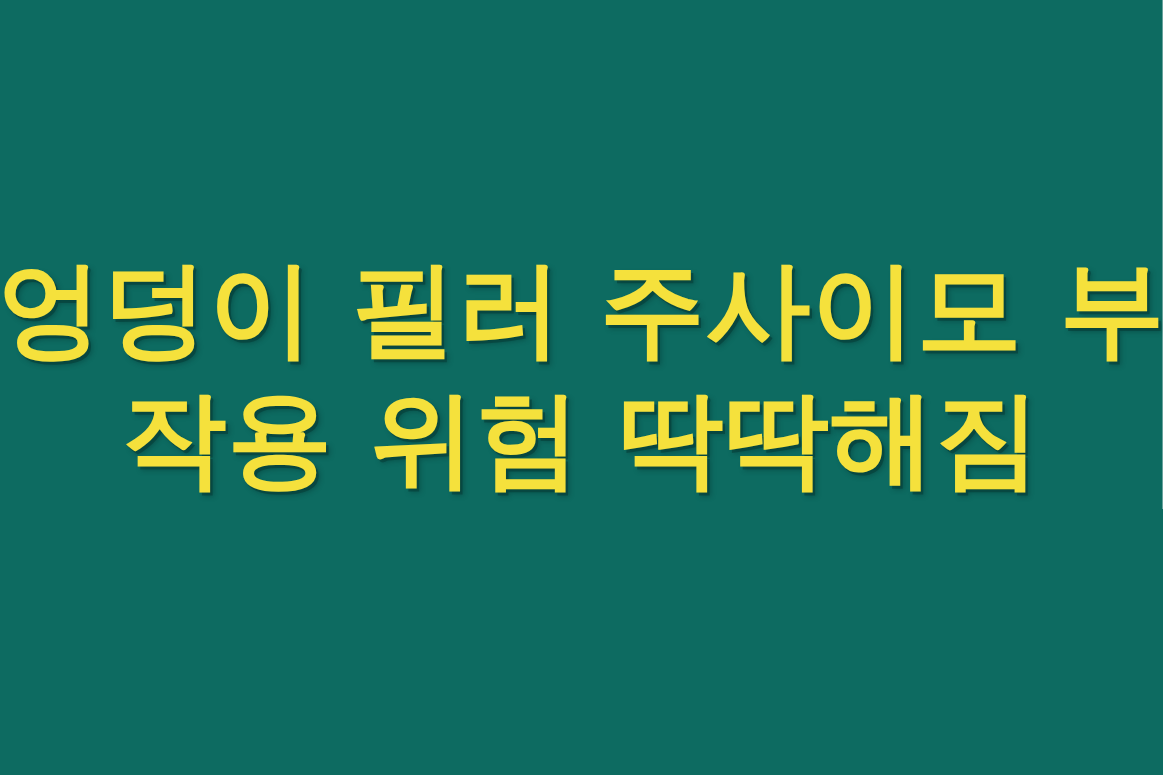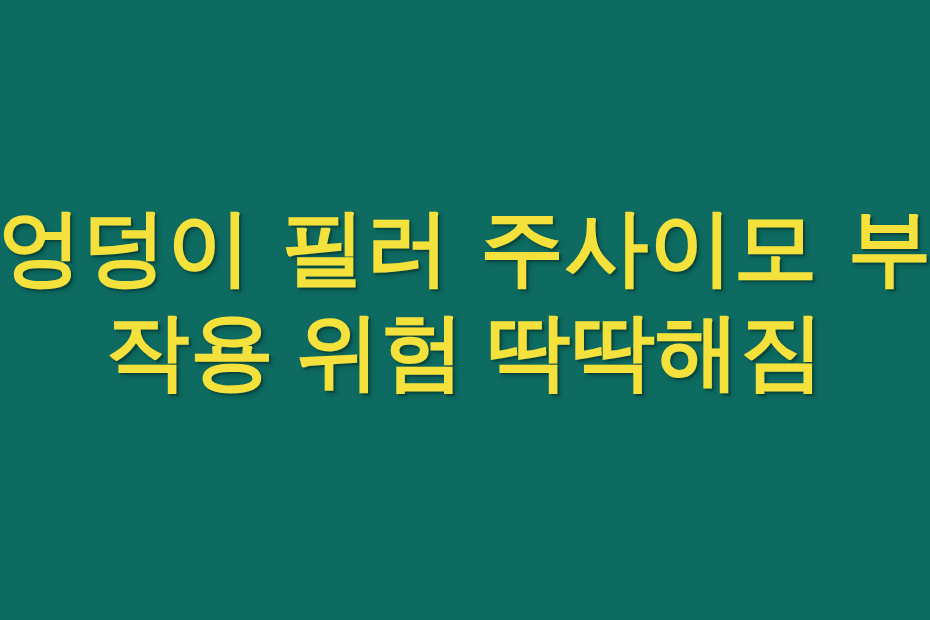--- a/index.html
+++ b/index.html
@@ -50,21 +50,20 @@
     line-height: 1.28;
     letter-spacing: 0.5px;
     white-space: nowrap;
     text-shadow:
       2px 2px 0 rgba(6, 58, 52, 0.55),
       3px 3px 4px rgba(4, 44, 39, 0.35);
   }
 
   .headline-line--second {
     margin-top: -4px;
-    font-family: Liberation Serif, serif;
   }
 </style>
 </head>
 <body>
 
 <div id="banner">
 
   <div id="headline">
 
     <span class="headline-line headline-line--first">엉덩이 필러 주사이모 부</span>

